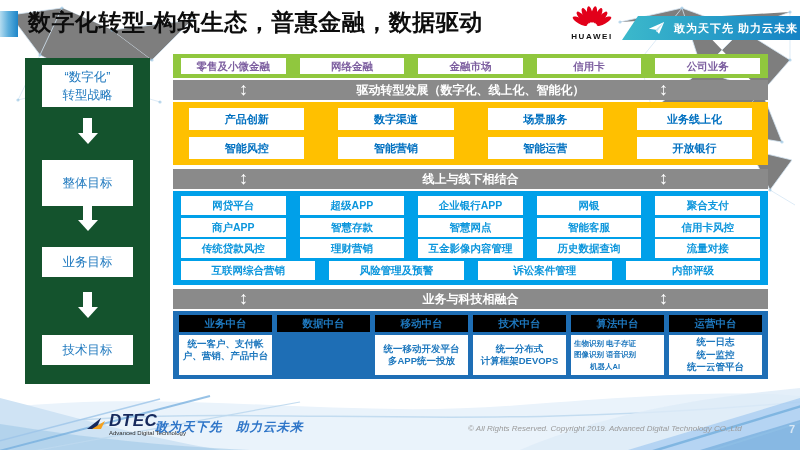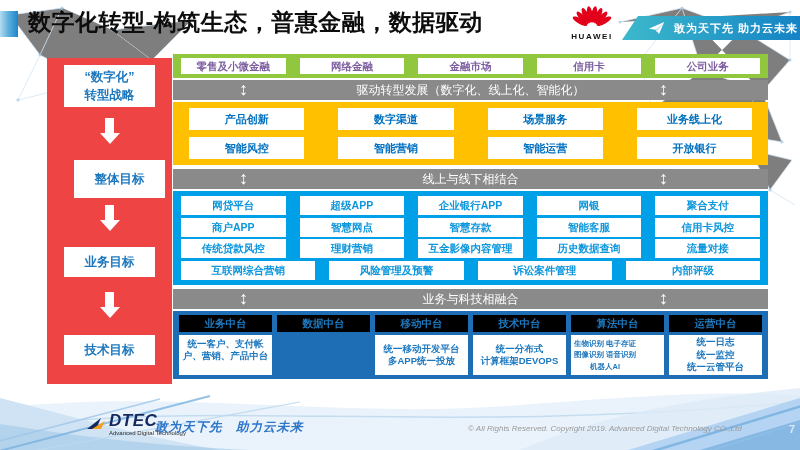--- a/index.html
+++ b/index.html
@@ -17,46 +17,46 @@
     font-size:23px; font-weight:bold; color:#0d0d0d; letter-spacing:0.5px; }
   .huawei { position:absolute; left:561px; top:3px; width:62px; z-index:3; text-align:center; }
   .huawei-label { font-size:8px; font-weight:bold; letter-spacing:1.6px; color:#111; display:block; margin-top:-1px; }
   .banner { position:absolute; left:622px; top:16px; width:178px; height:24px; z-index:2;
     background:linear-gradient(90deg,#3cb9cb 0%,#1583c5 100%);
     clip-path:polygon(16px 0,100% 0,100% 100%,0 100%);
     display:flex; align-items:center; padding-left:26px; gap:9px; }
   .banner-text { color:#fff; font-size:11px; font-weight:bold; letter-spacing:1px; }
 
   
-  .sidebar { position:absolute; left:47px; top:58px; width:125px; height:326px;
-    background:#ef4444; z-index:2;font-weight:bold; }
+  .sidebar { position:absolute; left:25px; top:58px; width:125px; height:326px;
+    background:#14532d; z-index:2; }
   .s-box { position:absolute; left:17px; width:91px; background:#fff; color:#1e78be;
     display:flex; align-items:center; justify-content:center; text-align:center;
     font-size:12.5px; white-space:pre-line; line-height:1.45; }
   .s-box1 { top:7px; height:42px; }
-  .s-box2 { top:102px; height:38px;margin-left:10px; }
+  .s-box2 { top:102px; height:46px; }
   .s-box3 { top:189px; height:30px; }
   .s-box4 { top:277px; height:30px; }
   .v-arrow { position:absolute; left:50%; transform:translateX(-50%);
     display:flex; flex-direction:column; align-items:center; }
   .v-arrow .shaft { display:block; width:9px; height:15px; background:#fff; }
   .v-arrow .head { display:block; width:0; height:0;
     border-left:10px solid transparent; border-right:10px solid transparent; border-top:11px solid #fff; }
   .va1 { top:60px; } .va2 { top:147px; } .va3 { top:234px; }
 
   
   .main-band { position:absolute; left:173px; width:595px; z-index:2; }
 
   .green-band { top:54px; height:24px; background:#90c73e;
     display:flex; align-items:center; padding:0 8px; gap:14px; }
   .gbox { flex:1; height:16px; line-height:16px; background:#fff; text-align:center;
     font-size:10.5px; font-weight:bold; color:#7d5fa0; overflow:hidden; }
 
   .gray-bar { height:20px; background:#8a8a8a; color:#fff; text-align:center;
-    font-size:12px; font-weight:normal; line-height:20px; position:absolute; left:173px; width:595px; z-index:2; }
+    font-size:12px; font-weight:bold; line-height:20px; position:absolute; left:173px; width:595px; z-index:2; }
   .bar1 { top:80px; } .bar2 { top:169px; } .bar3 { top:289px; }
   .updown { position:absolute; top:-3px; color:#fff; font-size:18px; font-weight:bold; line-height:24px; }
   .updown::before { content:"\2195"; }
   .ud1 { left:66px; } .ud2 { left:486px; }
 
   .yellow-band { top:102px; height:63px; background:#ffc000;
     display:flex; flex-direction:column; justify-content:space-between; padding:6px 16px; }
   .y-row { display:flex; gap:34px; height:22px; }
   .ybox { flex:1; background:#fff; text-align:center; line-height:22px;
     font-size:11px; font-weight:bold; color:#0070c0; overflow:hidden; }
@@ -228,22 +228,22 @@
 <div class="main-band cyan-band">
   <div class="c-row">
     <div class="cbox">网贷平台</div>
     <div class="cbox">超级APP</div>
     <div class="cbox">企业银行APP</div>
     <div class="cbox">网银</div>
     <div class="cbox">聚合支付</div>
   </div>
   <div class="c-row">
     <div class="cbox">商户APP</div>
+    <div class="cbox">智慧存款</div>
     <div class="cbox">智慧网点</div>
-    <div class="cbox">智慧存款</div>
     <div class="cbox">智能客服</div>
     <div class="cbox">信用卡风控</div>
   </div>
   <div class="c-row">
     <div class="cbox">传统贷款风控</div>
     <div class="cbox">理财营销</div>
     <div class="cbox">互金影像内容管理</div>
     <div class="cbox">历史数据查询</div>
     <div class="cbox">流量对接</div>
   </div>

